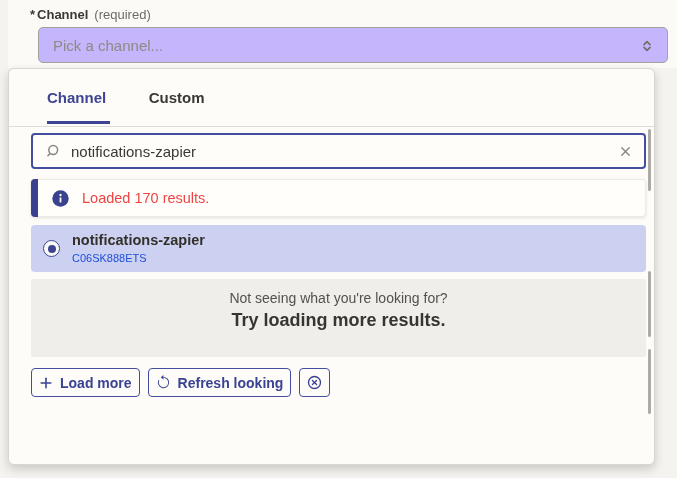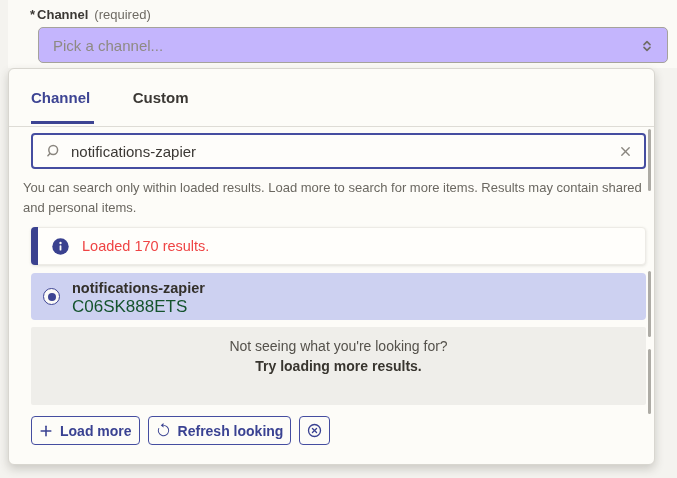--- a/index.html
+++ b/index.html
@@ -31,21 +31,21 @@
   .select-box input::placeholder { color:#8e8a83; opacity:1; }
   .select-chevron { position:absolute; right:12px; top:10px; }
 
   
   .panel {
     position:absolute; left:8px; top:68px; width:647px; height:397px;
     background:#fdfcf8; border:1px solid #d8d6d0; border-radius:6px;
     box-shadow:0 4px 10px rgba(60,55,45,.22);
     overflow:hidden;
   }
-  .tabs { height:58px; padding-left:22px; border-bottom:1px solid #dedcd6; }
+  .tabs { height:58px; padding-left:38px; border-bottom:1px solid #dedcd6; }
   .tab { position:relative; display:inline-block; padding:20px 4px 17px 0; margin-right:34px;
          font-size:15px; font-weight:600; color:#3b3834; cursor:pointer; }
   .tab.active { color:#3d4493; }
   .tab.active::after { content:""; position:absolute; left:0; right:0; bottom:-1px; height:3px; background:#3d4493; }
 
   .content { padding:0 22px; }
 
   .search-label { display:block; margin-top:10px; font-size:13px; font-weight:600; color:#44413b; }
   .search-box {
     position:relative; margin-top:6px; width:615px; height:36px;
@@ -74,26 +74,26 @@
   .option {
     margin-top:8px; width:615px; height:47px; border-radius:4px;
     background:#cdd1f1; display:flex; align-items:center; padding-left:12px; cursor:pointer;
   }
   .radio { width:17px; height:17px; border:1.5px solid #3d4493; border-radius:50%;
            background:#fbfaf7; position:relative; flex:none; }
   .radio-dot { position:absolute; left:50%; top:50%; width:8px; height:8px; margin:-4px 0 0 -4px;
                background:#3d4493; border-radius:50%; }
   .option-meta { margin-left:12px; }
   .option-title { font-size:14.5px; font-weight:bold; color:#33302b; line-height:17px; }
-  .option-id { font-size:17px; color:#14532d; line-height:15px; margin-top:2px; }
+  .option-id { font-size:11px; color:#1d4ed8; line-height:15px; margin-top:2px; }
 
   .graybox { margin-top:7px; width:615px; height:78px; background:#efeeea; border-radius:2px;
              text-align:center; padding-top:11px; }
   .graybox .l1 { font-size:14px; color:#54514b; }
-  .graybox .l2 { margin-top:4px; font-size:14px; font-weight:bold; color:#38352f; cursor:pointer; }
+  .graybox .l2 { margin-top:4px; font-size:18px; font-weight:bold; color:#38352f; cursor:pointer; }
 
   .actions { margin-top:11px; display:flex; gap:8px; }
   .btn {
     display:inline-flex; align-items:center; gap:7px; height:29px; padding:0 7px;
     background:transparent; border:1.5px solid #454da0; border-radius:4px;
     font-family:"Liberation Sans", sans-serif; font-size:14px; font-weight:600; color:#3a4292;
     cursor:pointer;
   }
 
   .scroll-thumb { position:absolute; right:3px; width:3px; background:#adaba5; border-radius:2px; }
@@ -146,21 +146,20 @@
         </span>
         <input type="text" value="notifications-zapier" style="">
         <span class="search-clear">
           <svg width="15" height="15" viewBox="0 0 15 15" fill="none" stroke="#8a867f" stroke-width="1.4" stroke-linecap="round">
             <line x1="3.8" y1="3.8" x2="11.2" y2="11.2"></line>
             <line x1="11.2" y1="3.8" x2="3.8" y2="11.2"></line>
           </svg>
         </span>
       </div>
 
-      <p class="helper">You can search only within loaded results. Load more to search for more items. Results may contain shared and personal items.</p>
 
       <div class="alert">
         <span class="alert-bar"></span>
         <span class="alert-icon">
           <svg width="17" height="17" viewBox="0 0 17 17">
             <circle cx="8.5" cy="8.5" r="8.2" fill="#3a418f"></circle>
             <circle cx="8.5" cy="5" r="1.2" fill="#fdfcf8"></circle>
             <rect x="7.6" y="7.2" width="1.8" height="5.4" rx="0.9" fill="#fdfcf8"></rect>
           </svg>
         </span>

